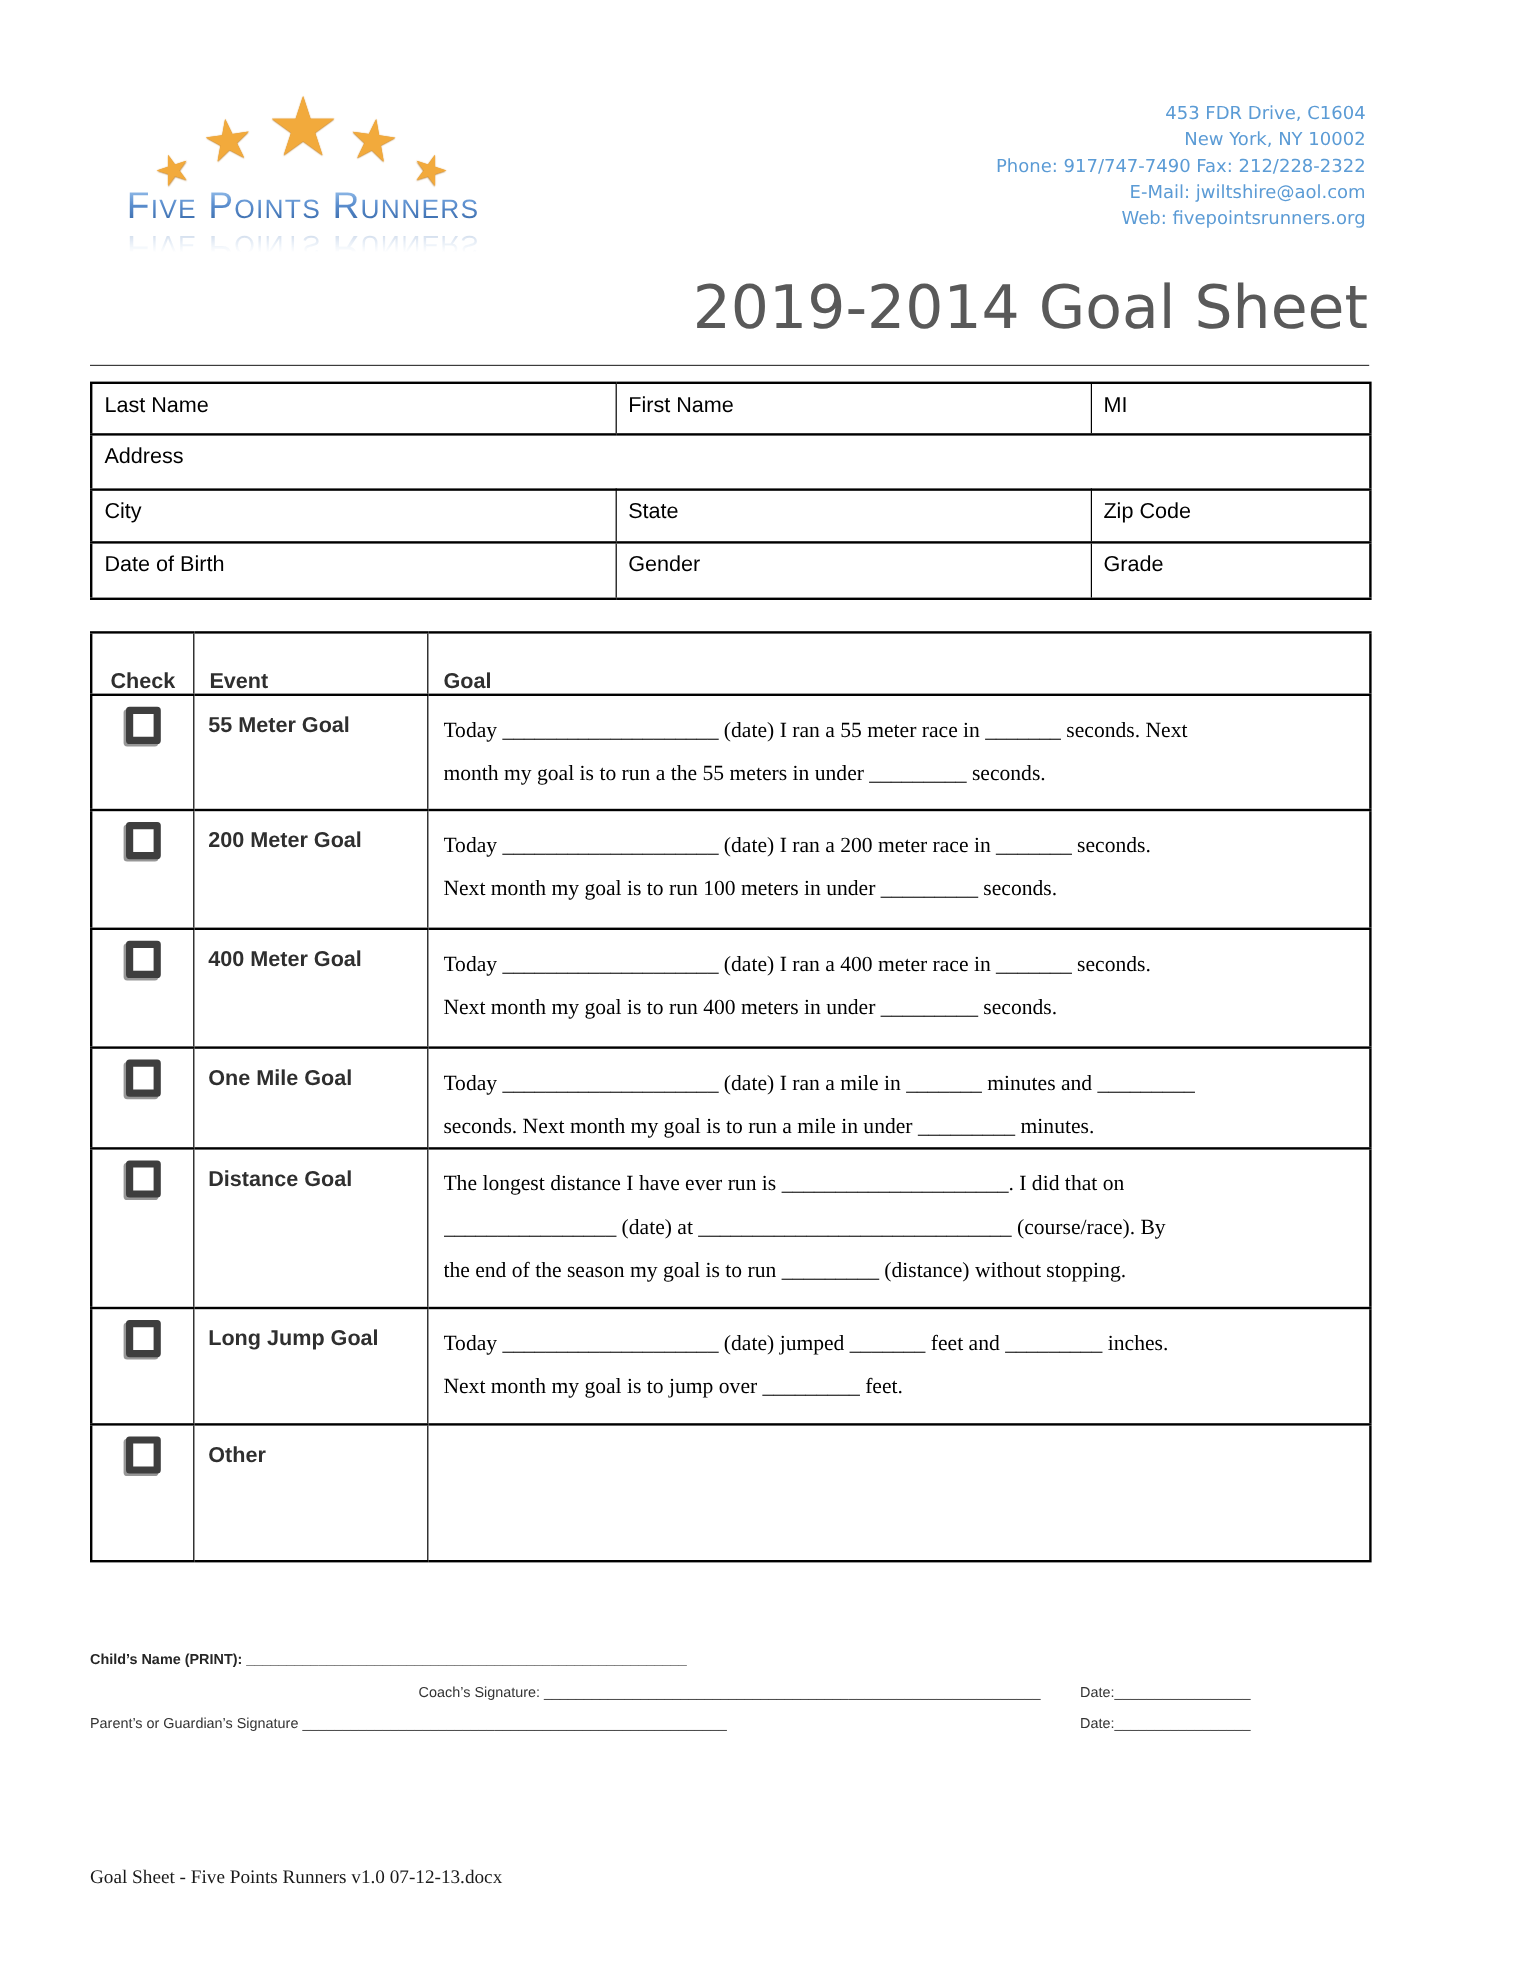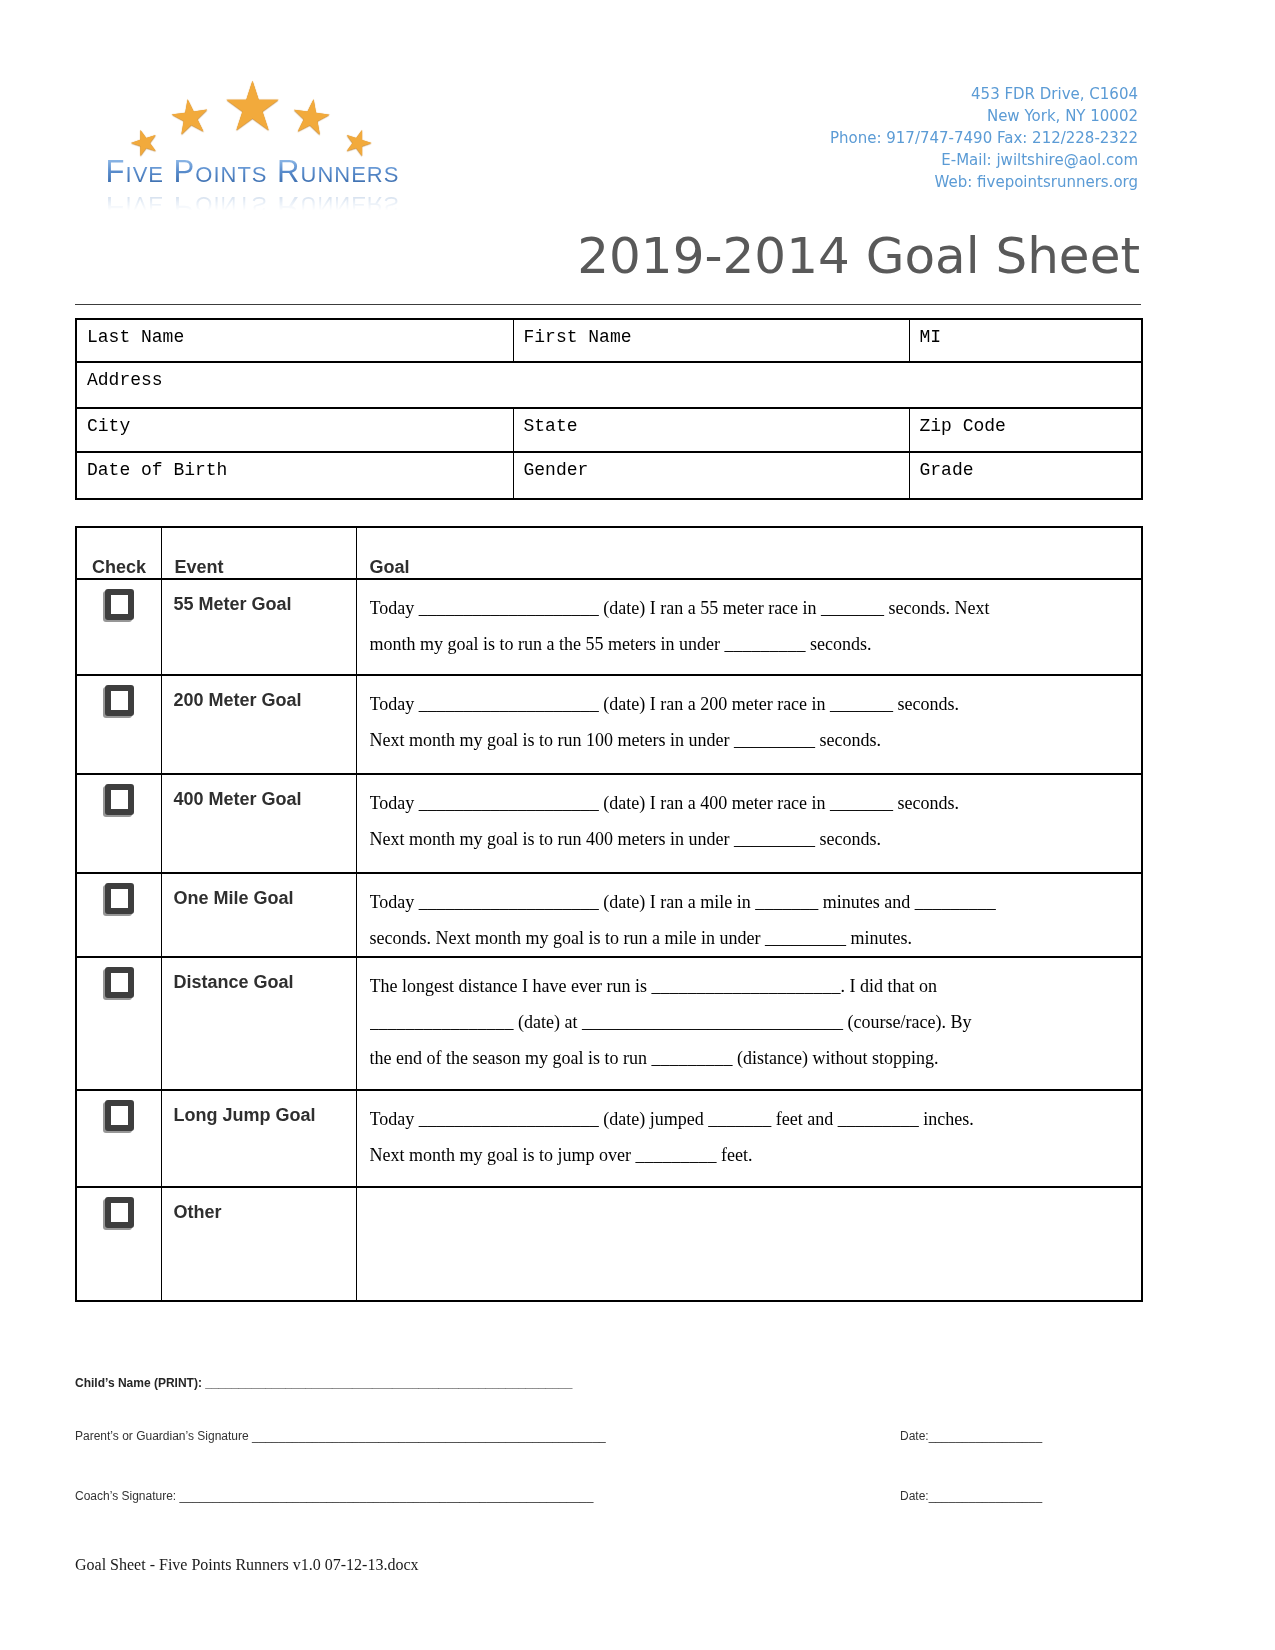--- a/index.html
+++ b/index.html
@@ -45,21 +45,21 @@
     position:absolute; top:227px; right:135px;
     font-family:"DejaVu Sans", sans-serif; font-size:50px; line-height:58px;
     color:#595959; white-space:nowrap;
   }
 
   
   .rule-top { position:absolute; left:75px; top:304px; width:1066px; height:1px; background:#3c3c3c; }
 
   
   table { border-collapse:collapse; table-layout:fixed; }
-  .info-table { position:absolute; left:75px; top:318px; width:1066px; border:2px solid #000;font-family:Liberation Mono, monospace; }
+  .info-table { position:absolute; left:75px; top:318px; width:1066px; border:2px solid #000; }
   .info-table td {
     border:1px solid #000; border-top-width:2px; border-bottom-width:2px;
     vertical-align:top; padding:5px 4px 0 10px;
     font-size:18px; line-height:24px; color:#000;
   }
   .goal-table { position:absolute; left:75px; top:526px; width:1066px; border:2px solid #000; }
   .goal-table th, .goal-table td {
     border:1px solid #000; border-top-width:2px; border-bottom-width:2px;
     vertical-align:top; text-align:left;
   }
@@ -79,21 +79,21 @@
   .goal-cell { padding:10px 12px 0 13px; font-size:18px; color:#000; }
   .goal-line { line-height:36px; white-space:nowrap; overflow:hidden;font-family:Liberation Serif, serif; }
 
   
   .sig-row {
     position:absolute; left:75px; width:1066px; white-space:nowrap;
     font-size:12px; line-height:24px; color:#333;
   }
   .sig-child { top:1371px; font-weight:bold; color:#262626; }
   .sig-parent { top:1424px; }
-  .sig-coach { top:1484px; }
+  .sig-coach { top:1398px;text-align:center; }
   .date-group { position:absolute; left:825px; top:0; }
   .blank { letter-spacing:0; }
 
   
   .footer {
     position:absolute; left:75px; top:1556px;
     font-family:"Liberation Serif", serif; font-size:16px; color:#1a1a1a;
   }
 </style>
 </head>

